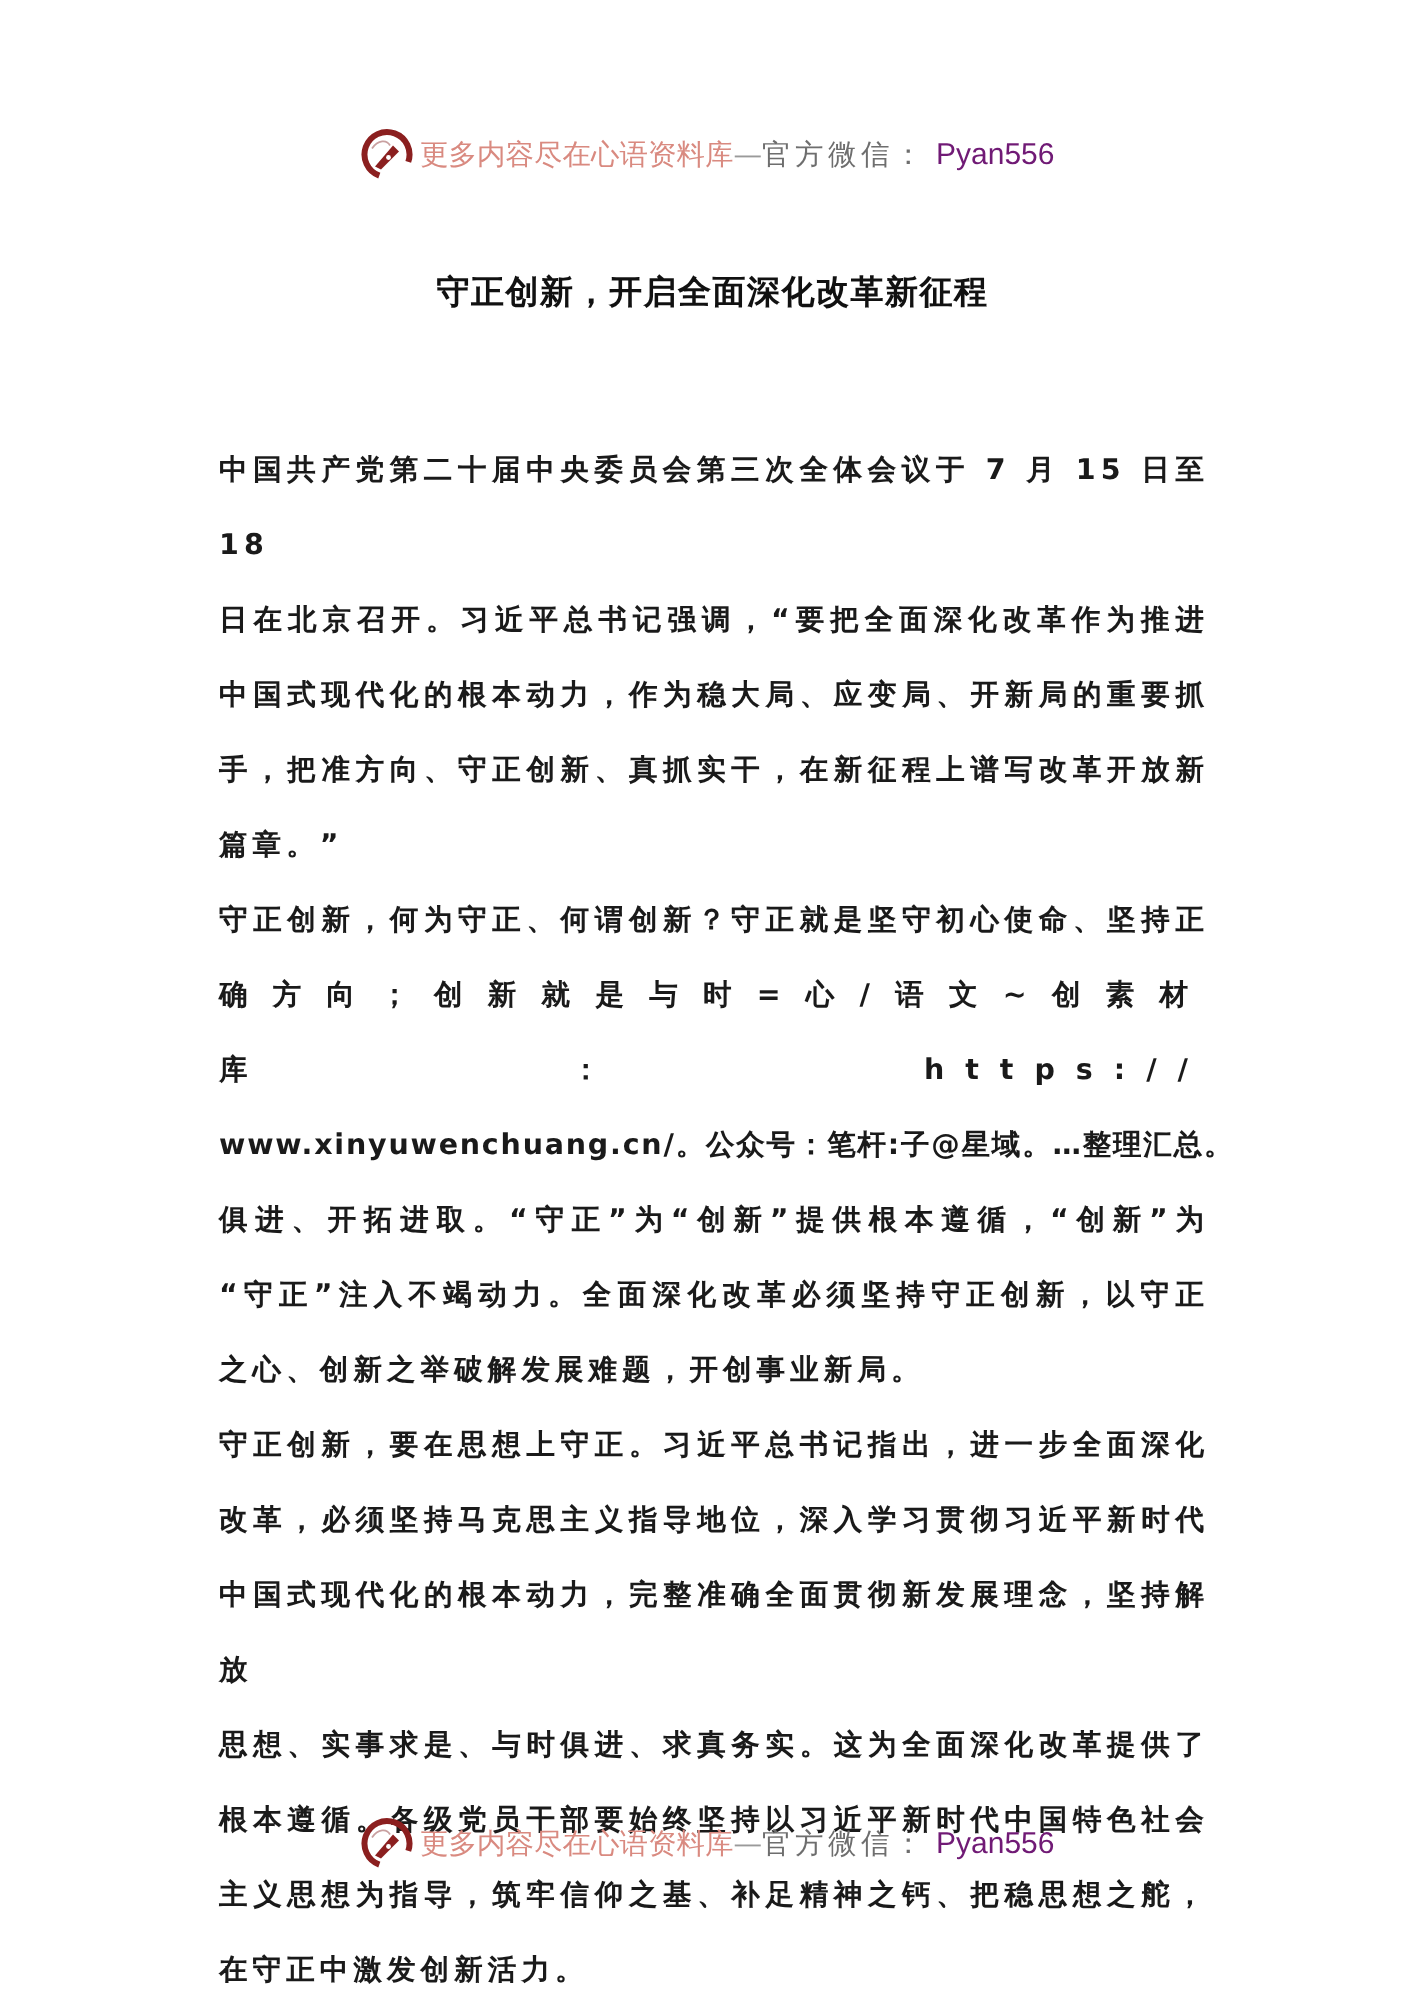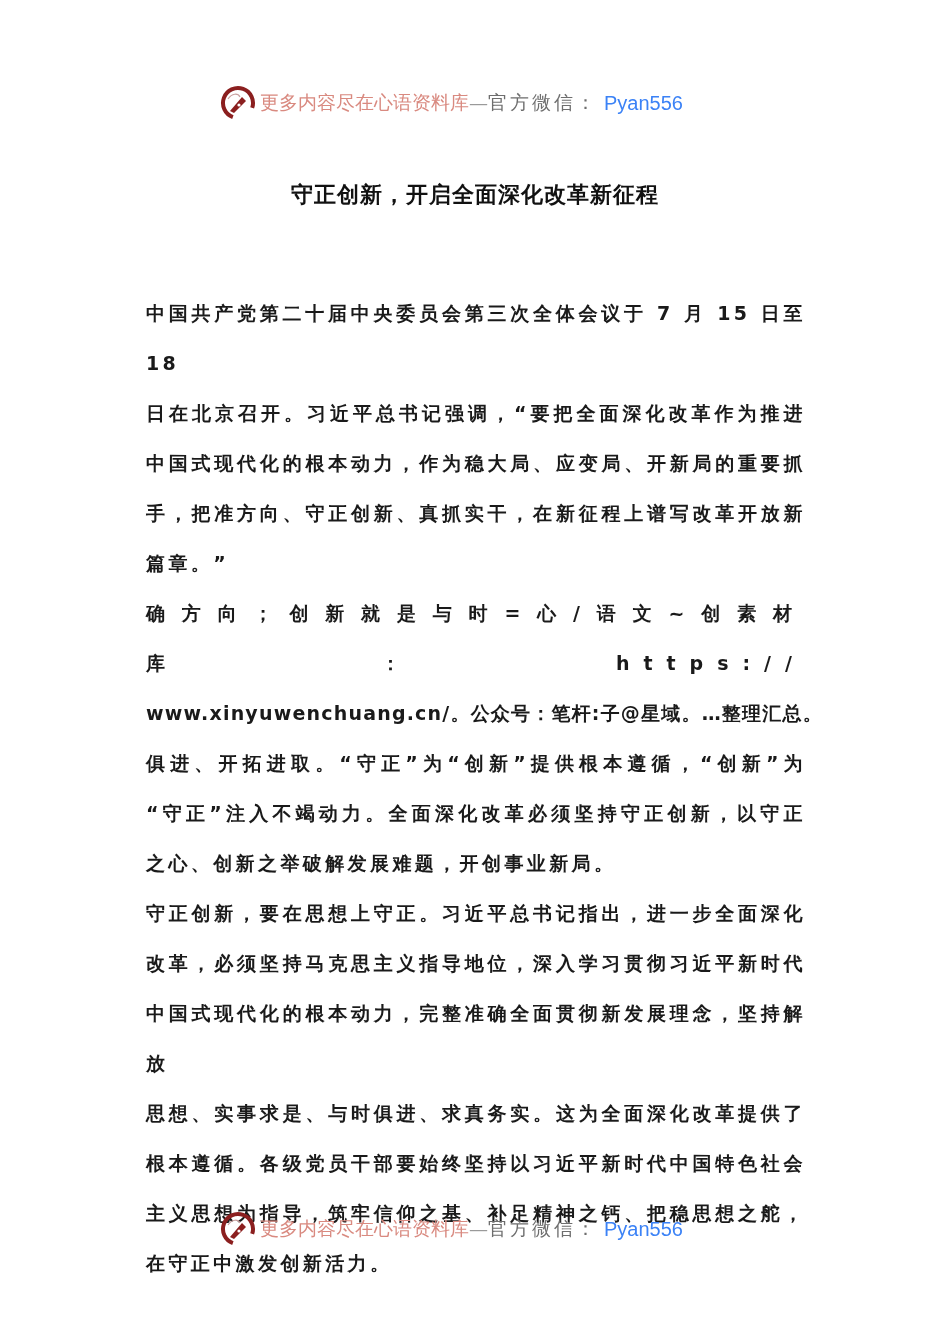--- a/index.html
+++ b/index.html
@@ -10,21 +10,21 @@
     body {
       width: 950px;
       height: 1344px;
       position: relative;
       overflow: hidden;
       font-family: "DejaVu Sans", sans-serif;
       color: #1a1a1a;
     }
     .banner {
       position: absolute;
-      left: 220px;
+      left: 240px;
       width: 500px;
       height: 40px;
       display: flex;
       align-items: center;
       white-space: nowrap;
     }
     .banner.top { top: 83px; }
     .banner.bottom { top: 1209px; }
     .banner .logo {
       width: 36px;
@@ -45,21 +45,21 @@
     }
     .banner .wechat-label {
       font-family: Liberation Sans, sans-serif;
       font-size: 19px;
       color: #6e6e6e;
       letter-spacing: 3px;
     }
     .banner .wechat-id {
       font-family: "Liberation Sans", sans-serif;
       font-size: 20px;
-      color: #3b82f6;
+      color: #701a75;
       margin-left: 6px;
     }
     .title {
       position: absolute;
       top: 180px;
       left: 0;
       width: 950px;
       text-align: center;
       font-family: Liberation Serif, serif;
       font-weight: bold;
@@ -115,20 +115,21 @@
 
 <div class="content">
   <p class="para">
     <span class="line spread">中国共产党第二十届中央委员会第三次全体会议于 7 月 15 日至 18</span>
     <span class="line spread">日在北京召开。习近平总书记强调，“要把全面深化改革作为推进</span>
     <span class="line spread">中国式现代化的根本动力，作为稳大局、应变局、开新局的重要抓</span>
     <span class="line spread">手，把准方向、守正创新、真抓实干，在新征程上谱写改革开放新</span>
     <span class="line">篇章。”</span>
   </p>
   <p class="para">
+    <span class="line spread">守正创新，何为守正、何谓创新？守正就是坚守初心使命、坚持正</span>
     <span class="line spread" style="letter-spacing:14px;">确方向；创新就是与时=心/语文~创素材库：https://</span>
     <span class="line" style="letter-spacing:1.2px;">www.xinyuwenchuang.cn/。公众号：笔杆:子@星域。…整理汇总。</span>
     <span class="line spread">俱进、开拓进取。“守正”为“创新”提供根本遵循，“创新”为</span>
     <span class="line spread">“守正”注入不竭动力。全面深化改革必须坚持守正创新，以守正</span>
     <span class="line">之心、创新之举破解发展难题，开创事业新局。</span>
   </p>
   <p class="para">
     <span class="line spread">守正创新，要在思想上守正。习近平总书记指出，进一步全面深化</span>
     <span class="line spread">改革，必须坚持马克思主义指导地位，深入学习贯彻习近平新时代</span>
     <span class="line spread">中国式现代化的根本动力，完整准确全面贯彻新发展理念，坚持解放</span>

